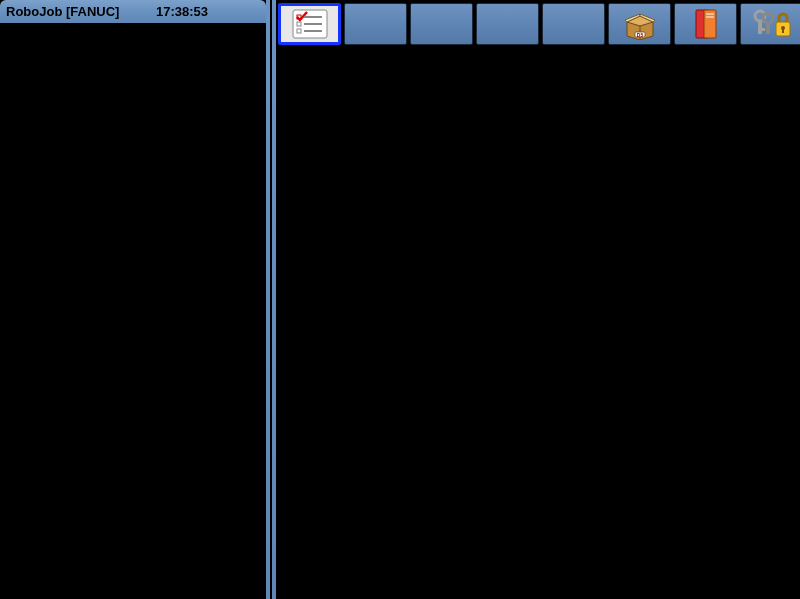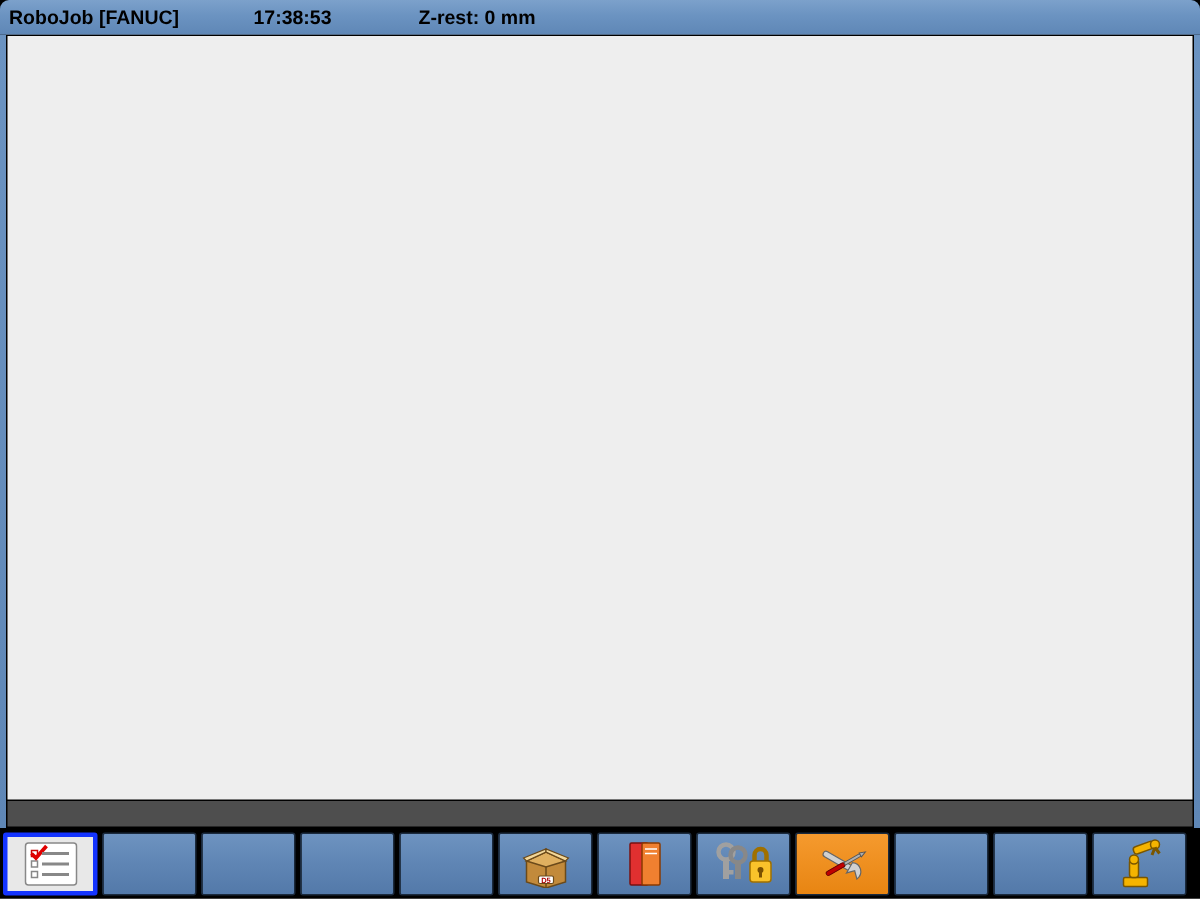--- a/index.html
+++ b/index.html
@@ -1,35 +1,35 @@
 <!DOCTYPE html>
 <html><head>
 <meta charset="utf-8">
 <style>
   * { box-sizing: border-box; margin: 0; padding: 0; }
   html, body { width: 800px; height: 599px; font-family: Arial, Helvetica, sans-serif; background: #000; overflow: hidden; }
-  .app { width: 800px; height: 599px; display: flex; flex-direction: column; background: #000; }
+  .app { width: 800px; height: 599px; display: flex; flex-direction: row; background: #000; }
 
   
   .header {
     height: 23px;
     background: linear-gradient(to bottom, #7ca1cb 0%, #6b93c1 45%, #5f87b6 100%);
     border-top-left-radius: 6px;
     border-top-right-radius: 6px;
     display: flex;
     align-items: center;
     font-size: 13px;
     font-weight: bold;
     color: #000;
     padding-left: 6px;
     position: relative;
   }
   .header .slot1 { width: 150px; }
   .header .slot2 { width: 220px; }
-  .header .slot3 { width: 110px; margin-left: 13px; }
+  .header .slot3 { width: 110px; }
   .header .slot4 { width: 150px; }
 
   
   .content-wrap {
     flex: 1;
     background: linear-gradient(to bottom, #6b93c1, #5f87b6);
     padding: 0 4px 0 4px;
     display: flex;
     flex-direction: column;
   }
@@ -77,21 +77,20 @@
   .icon-svg { display: block; }
 </style>
 </head>
 <body>
 
 <div class="app">
 
   <div class="header">
     <div class="slot1">RoboJob [FANUC]</div>
     <div class="slot3">17:38:53</div>
-    <div class="slot4">Z-rest: 0 mm</div>
   </div>
 
   <div class="content-wrap">
     <div class="canvas"></div>
     <div class="statusbar"></div>
   </div>
 
   <div class="toolbar">
 
     <div class="tbtn selected">

